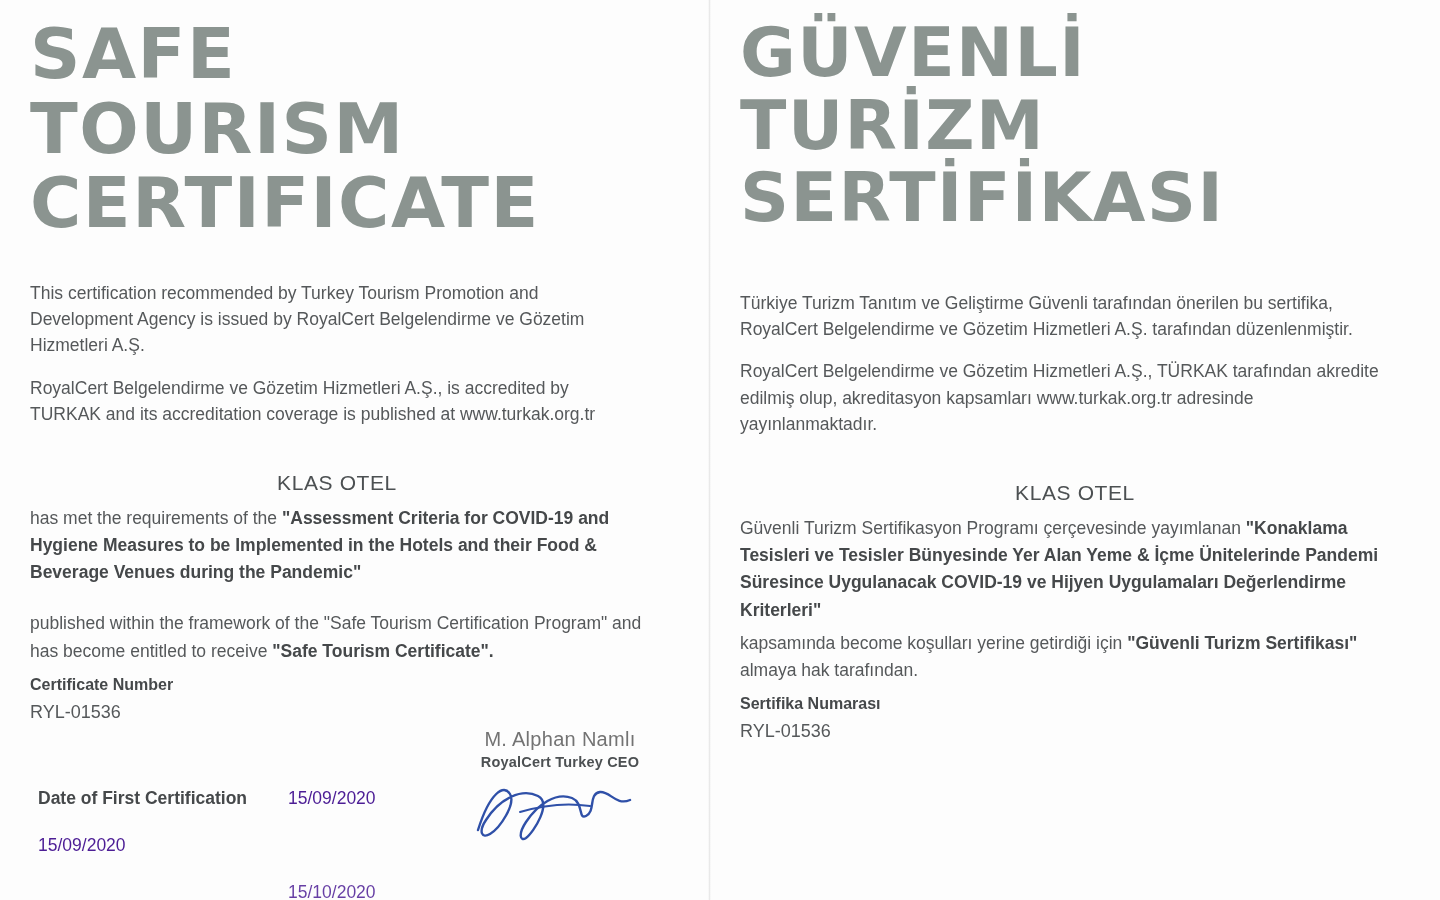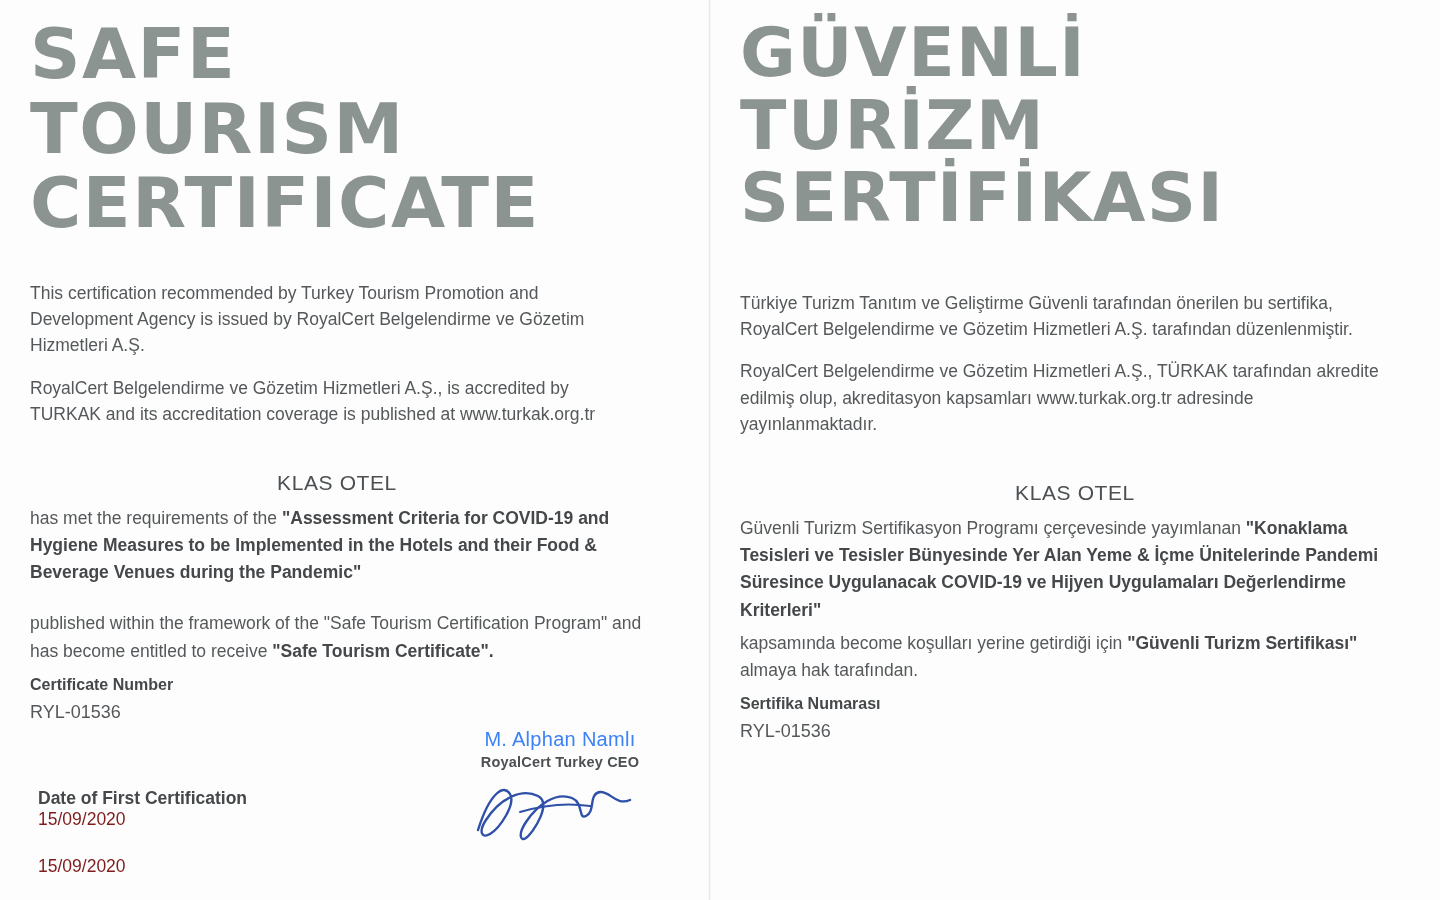--- a/index.html
+++ b/index.html
@@ -114,21 +114,21 @@
 
   
   .signature {
     position: absolute;
     text-align: center;
     width: 240px;
   }
   .panel-en .signature { left: 440px; top: 728px; }
   .sig-name {
     font-size: 20px;
-    color: #3b82f6;
+    color: #737373;
     letter-spacing: 0.3px;
     text-align: center;
   }
   .sig-role {
     font-size: 14.5px;
     font-weight: bold;
     color: #4c5052;
     margin-top: 3px;
     letter-spacing: 0.2px;
   }
@@ -140,30 +140,29 @@
   
   .dates {
     position: absolute;
     font-size: 17px;
   }
   .panel-en .dates { left: 38px; top: 788px; width: 420px; }
   .date-row {
     display: flex;
     align-items: baseline;
     margin-bottom: 26px;
-    flex-direction: column;
   }
   .date-label {
     font-weight: bold;
     color: #45484a;
     width: 250px;
     font-size: 17.5px;
   }
   .date-value {
-    color: #7f1d1d;
+    color: #4c1d95;
     font-size: 17.5px;
   }
   .cut-row {
     opacity: 0.85;
   }
 </style>
 </head>
 <body>
 
 <div class="page">

